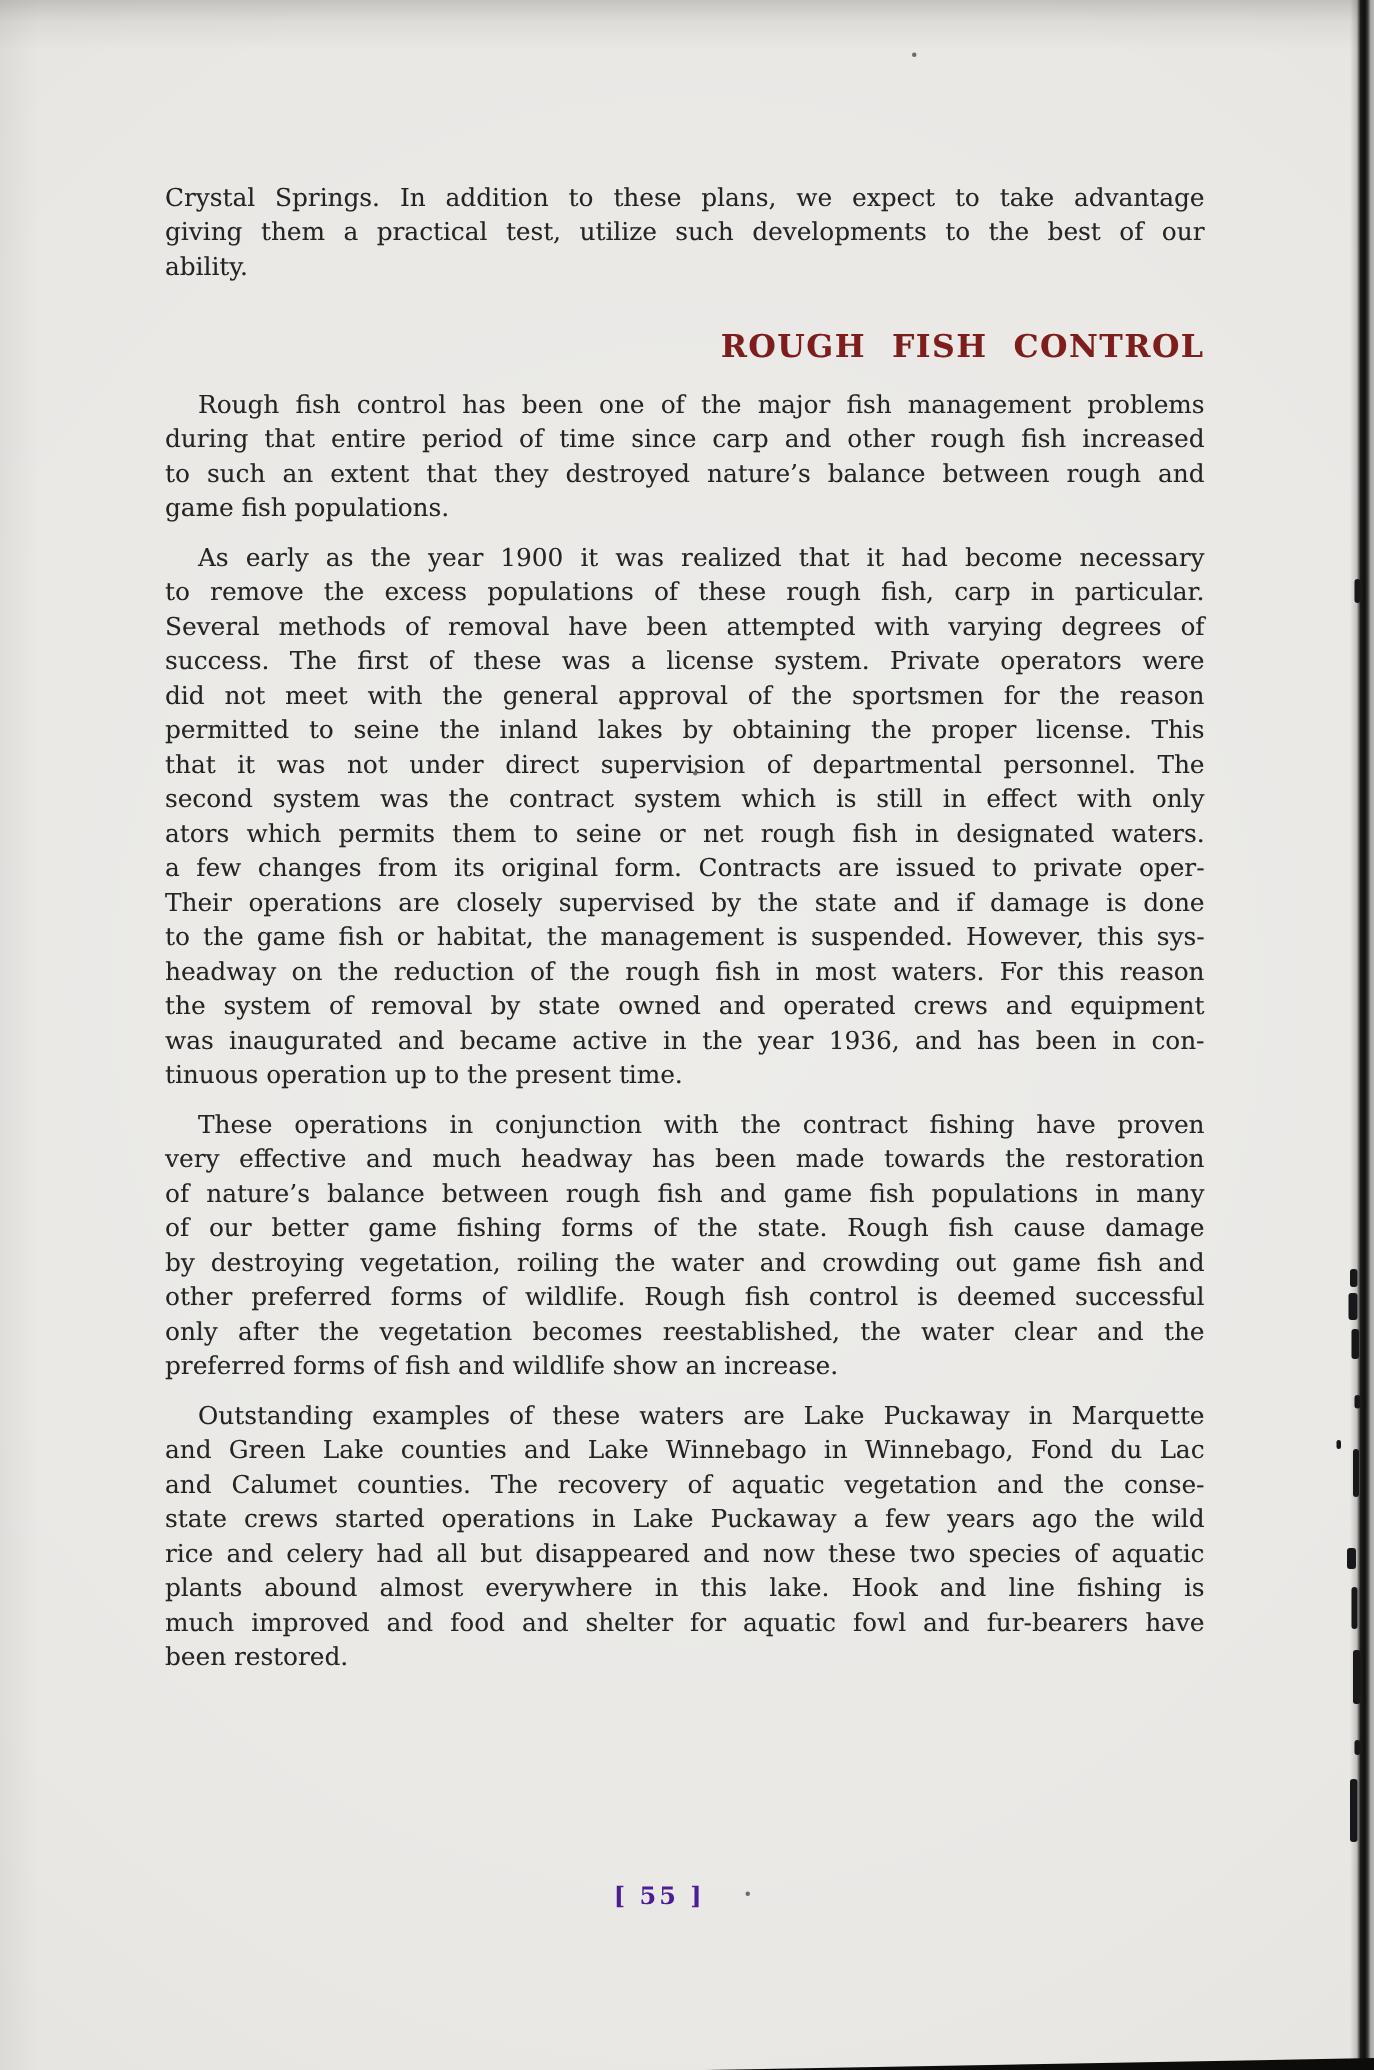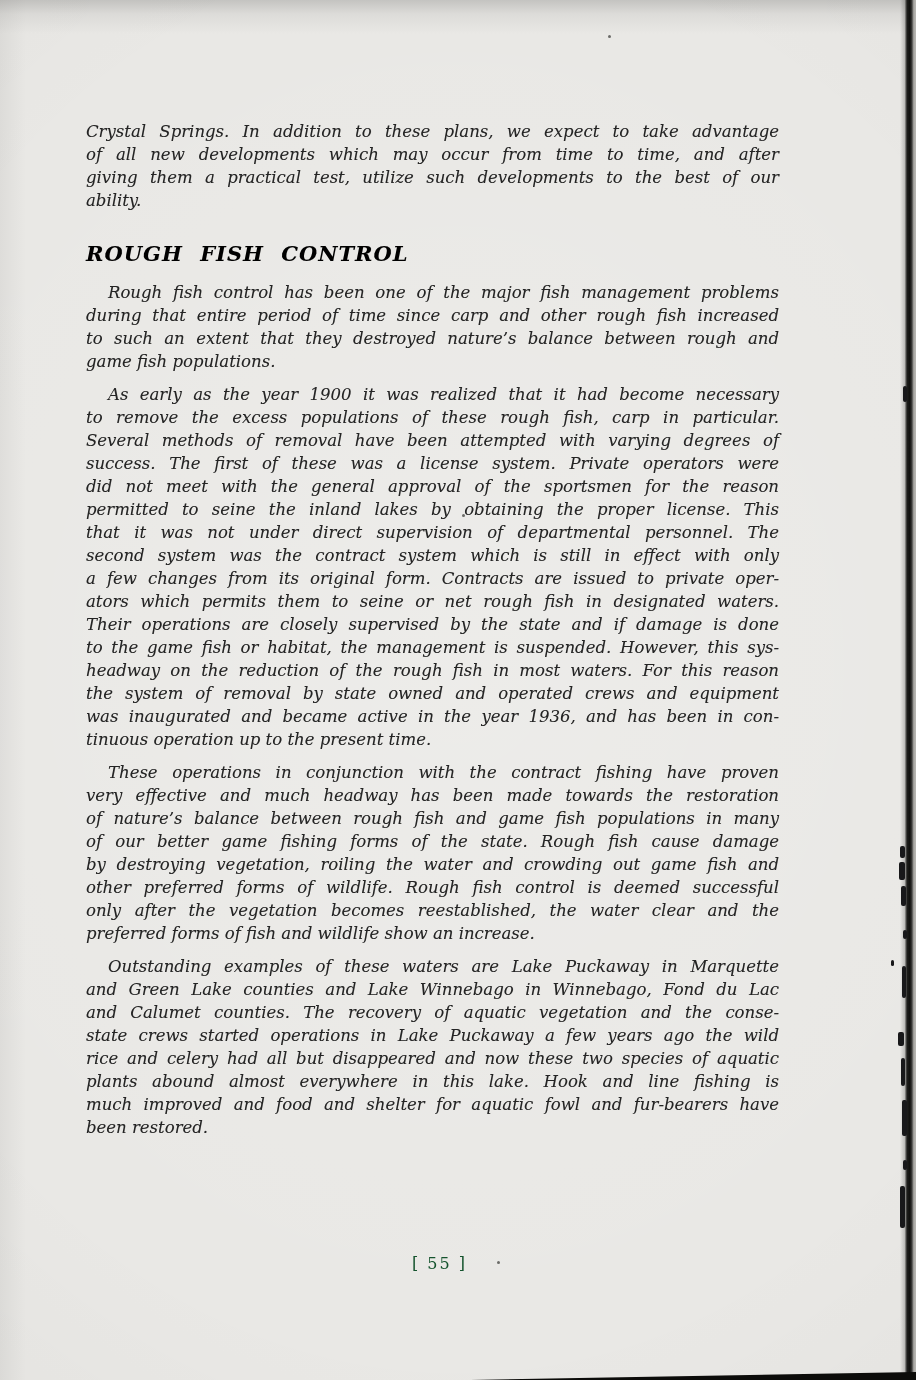--- a/index.html
+++ b/index.html
@@ -62,89 +62,88 @@
   .dust-speck {
     position: absolute;
     background: #6b6b68;
     border-radius: 50%;
     filter: blur(0.3px);
   }
 
   
   main {
     position: absolute;
-    left: 86px;
+    left: 110px;
     top: 120px;
     width: 693px;
     color: #242424;
     font-size: 16.5px;
     line-height: 23px;
     text-shadow: 0.2px 0.2px 0 rgba(40,40,40,0.25);
-    font-style: italic;
   }
 
   .para { margin: 0 0 10px 0; }
 
   .line {
     text-align: justify;
     text-align-last: justify;
     white-space: normal;
   }
   .line.first { text-indent: 22px; }
   .line.last  { text-align-last: left; }
 
   .heading {
     margin: 30px 0 15px 0;
-    text-align: left;
+    text-align: right;
     font-size: 21px;
     font-weight: bold;
     letter-spacing: 1px;
     word-spacing: 9px;
-    color: #000000;
+    color: #7f1d1d;
     line-height: 24px;
   }
 
   .pagenum {
     margin-top: 10px;
     text-align: center;
     font-size: 16px;
     letter-spacing: 2px;
-    color: #14532d;
+    color: #4c1d95;
+    font-weight: bold;
   }
 </style>
 </head>
 <body>
 
 <div class="scan-surface"></div>
 
 <main id="content">
     <div class="para">
       <div class="line">Crystal Springs. In addition to these plans, we expect to take advantage</div>
-      <div class="line">of all new developments which may occur from time to time, and after</div>
       <div class="line">giving them a practical test, utilize such developments to the best of our</div>
       <div class="line last">ability.</div>
     </div>
     <h2 class="heading">ROUGH FISH CONTROL</h2>
     <div class="para">
       <div class="line first">Rough fish control has been one of the major fish management problems</div>
       <div class="line">during that entire period of time since carp and other rough fish increased</div>
       <div class="line">to such an extent that they destroyed nature’s balance between rough and</div>
       <div class="line last">game fish populations.</div>
     </div>
     <div class="para">
       <div class="line first">As early as the year 1900 it was realized that it had become necessary</div>
       <div class="line">to remove the excess populations of these rough fish, carp in particular.</div>
       <div class="line">Several methods of removal have been attempted with varying degrees of</div>
       <div class="line">success. The first of these was a license system. Private operators were</div>
       <div class="line">did not meet with the general approval of the sportsmen for the reason</div>
       <div class="line">permitted to seine the inland lakes by obtaining the proper license. This</div>
       <div class="line">that it was not under direct supervision of departmental personnel. The</div>
       <div class="line">second system was the contract system which is still in effect with only</div>
+      <div class="line">ators which permits them to seine or net rough fish in designated waters.</div>
       <div class="line">a few changes from its original form. Contracts are issued to private oper-</div>
-      <div class="line">ators which permits them to seine or net rough fish in designated waters.</div>
       <div class="line">Their operations are closely supervised by the state and if damage is done</div>
       <div class="line">to the game fish or habitat, the management is suspended. However, this sys-</div>
       <div class="line">headway on the reduction of the rough fish in most waters. For this reason</div>
       <div class="line">the system of removal by state owned and operated crews and equipment</div>
       <div class="line">was inaugurated and became active in the year 1936, and has been in con-</div>
       <div class="line last">tinuous operation up to the present time.</div>
     </div>
     <div class="para">
       <div class="line first">These operations in conjunction with the contract fishing have proven</div>
       <div class="line">very effective and much headway has been made towards the restoration</div>

